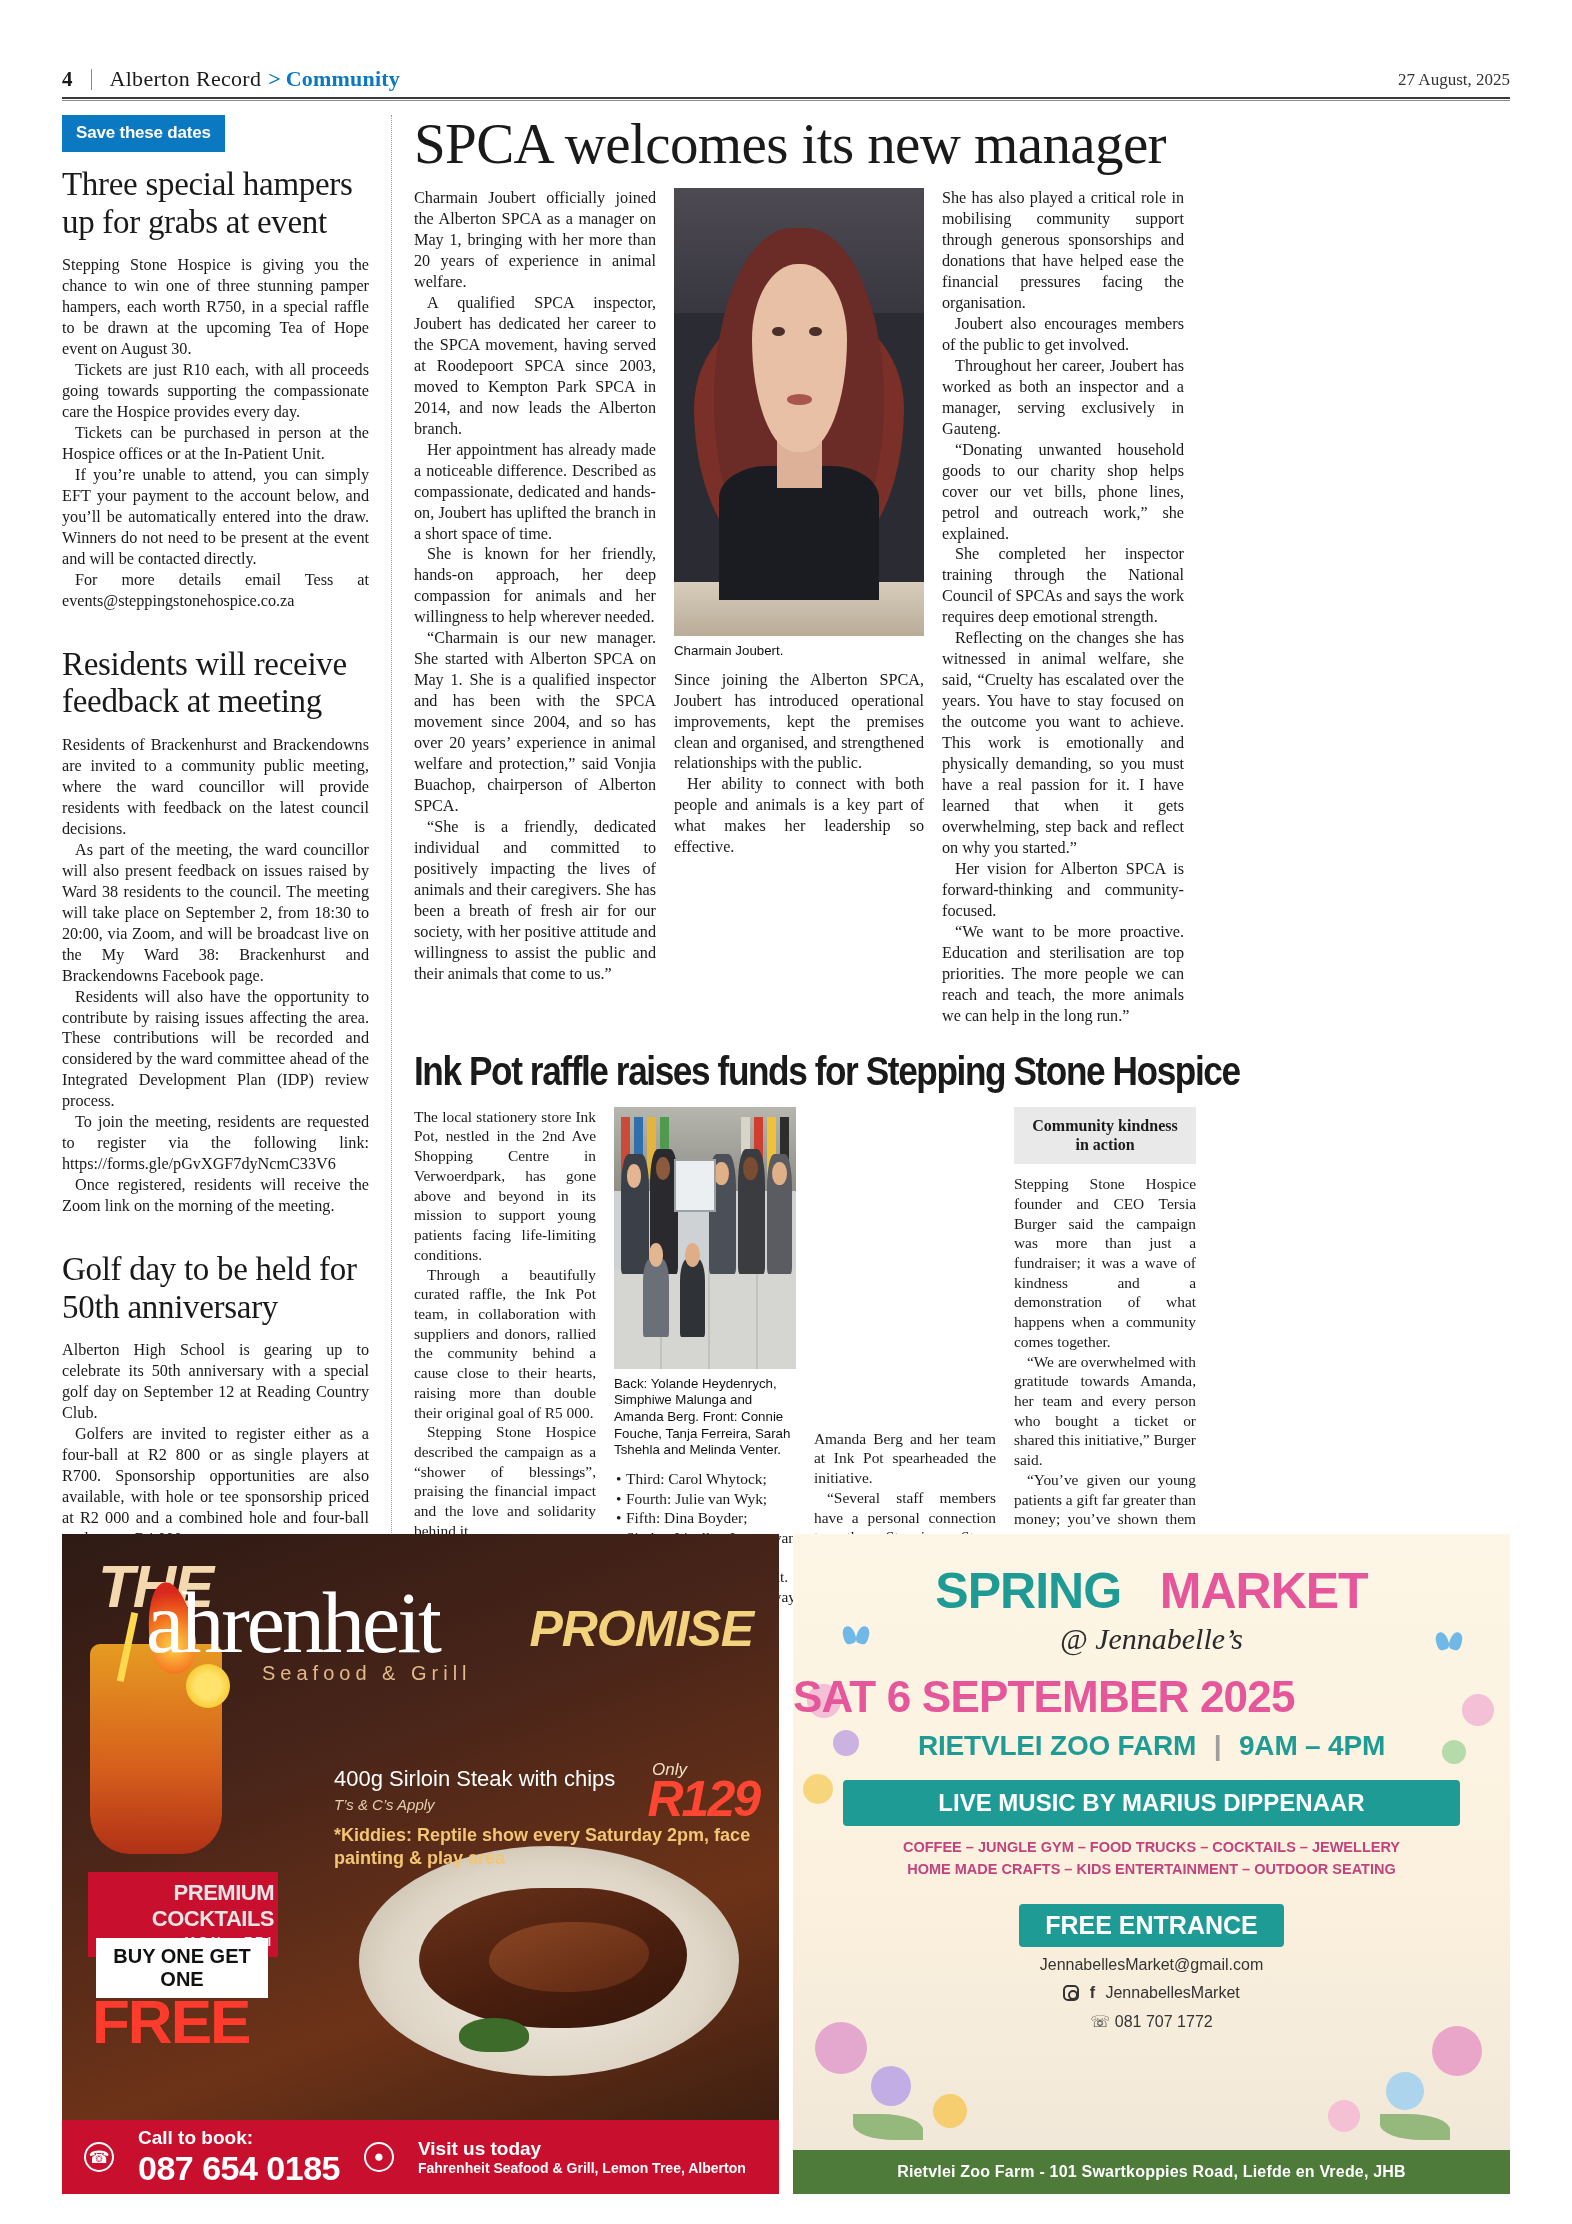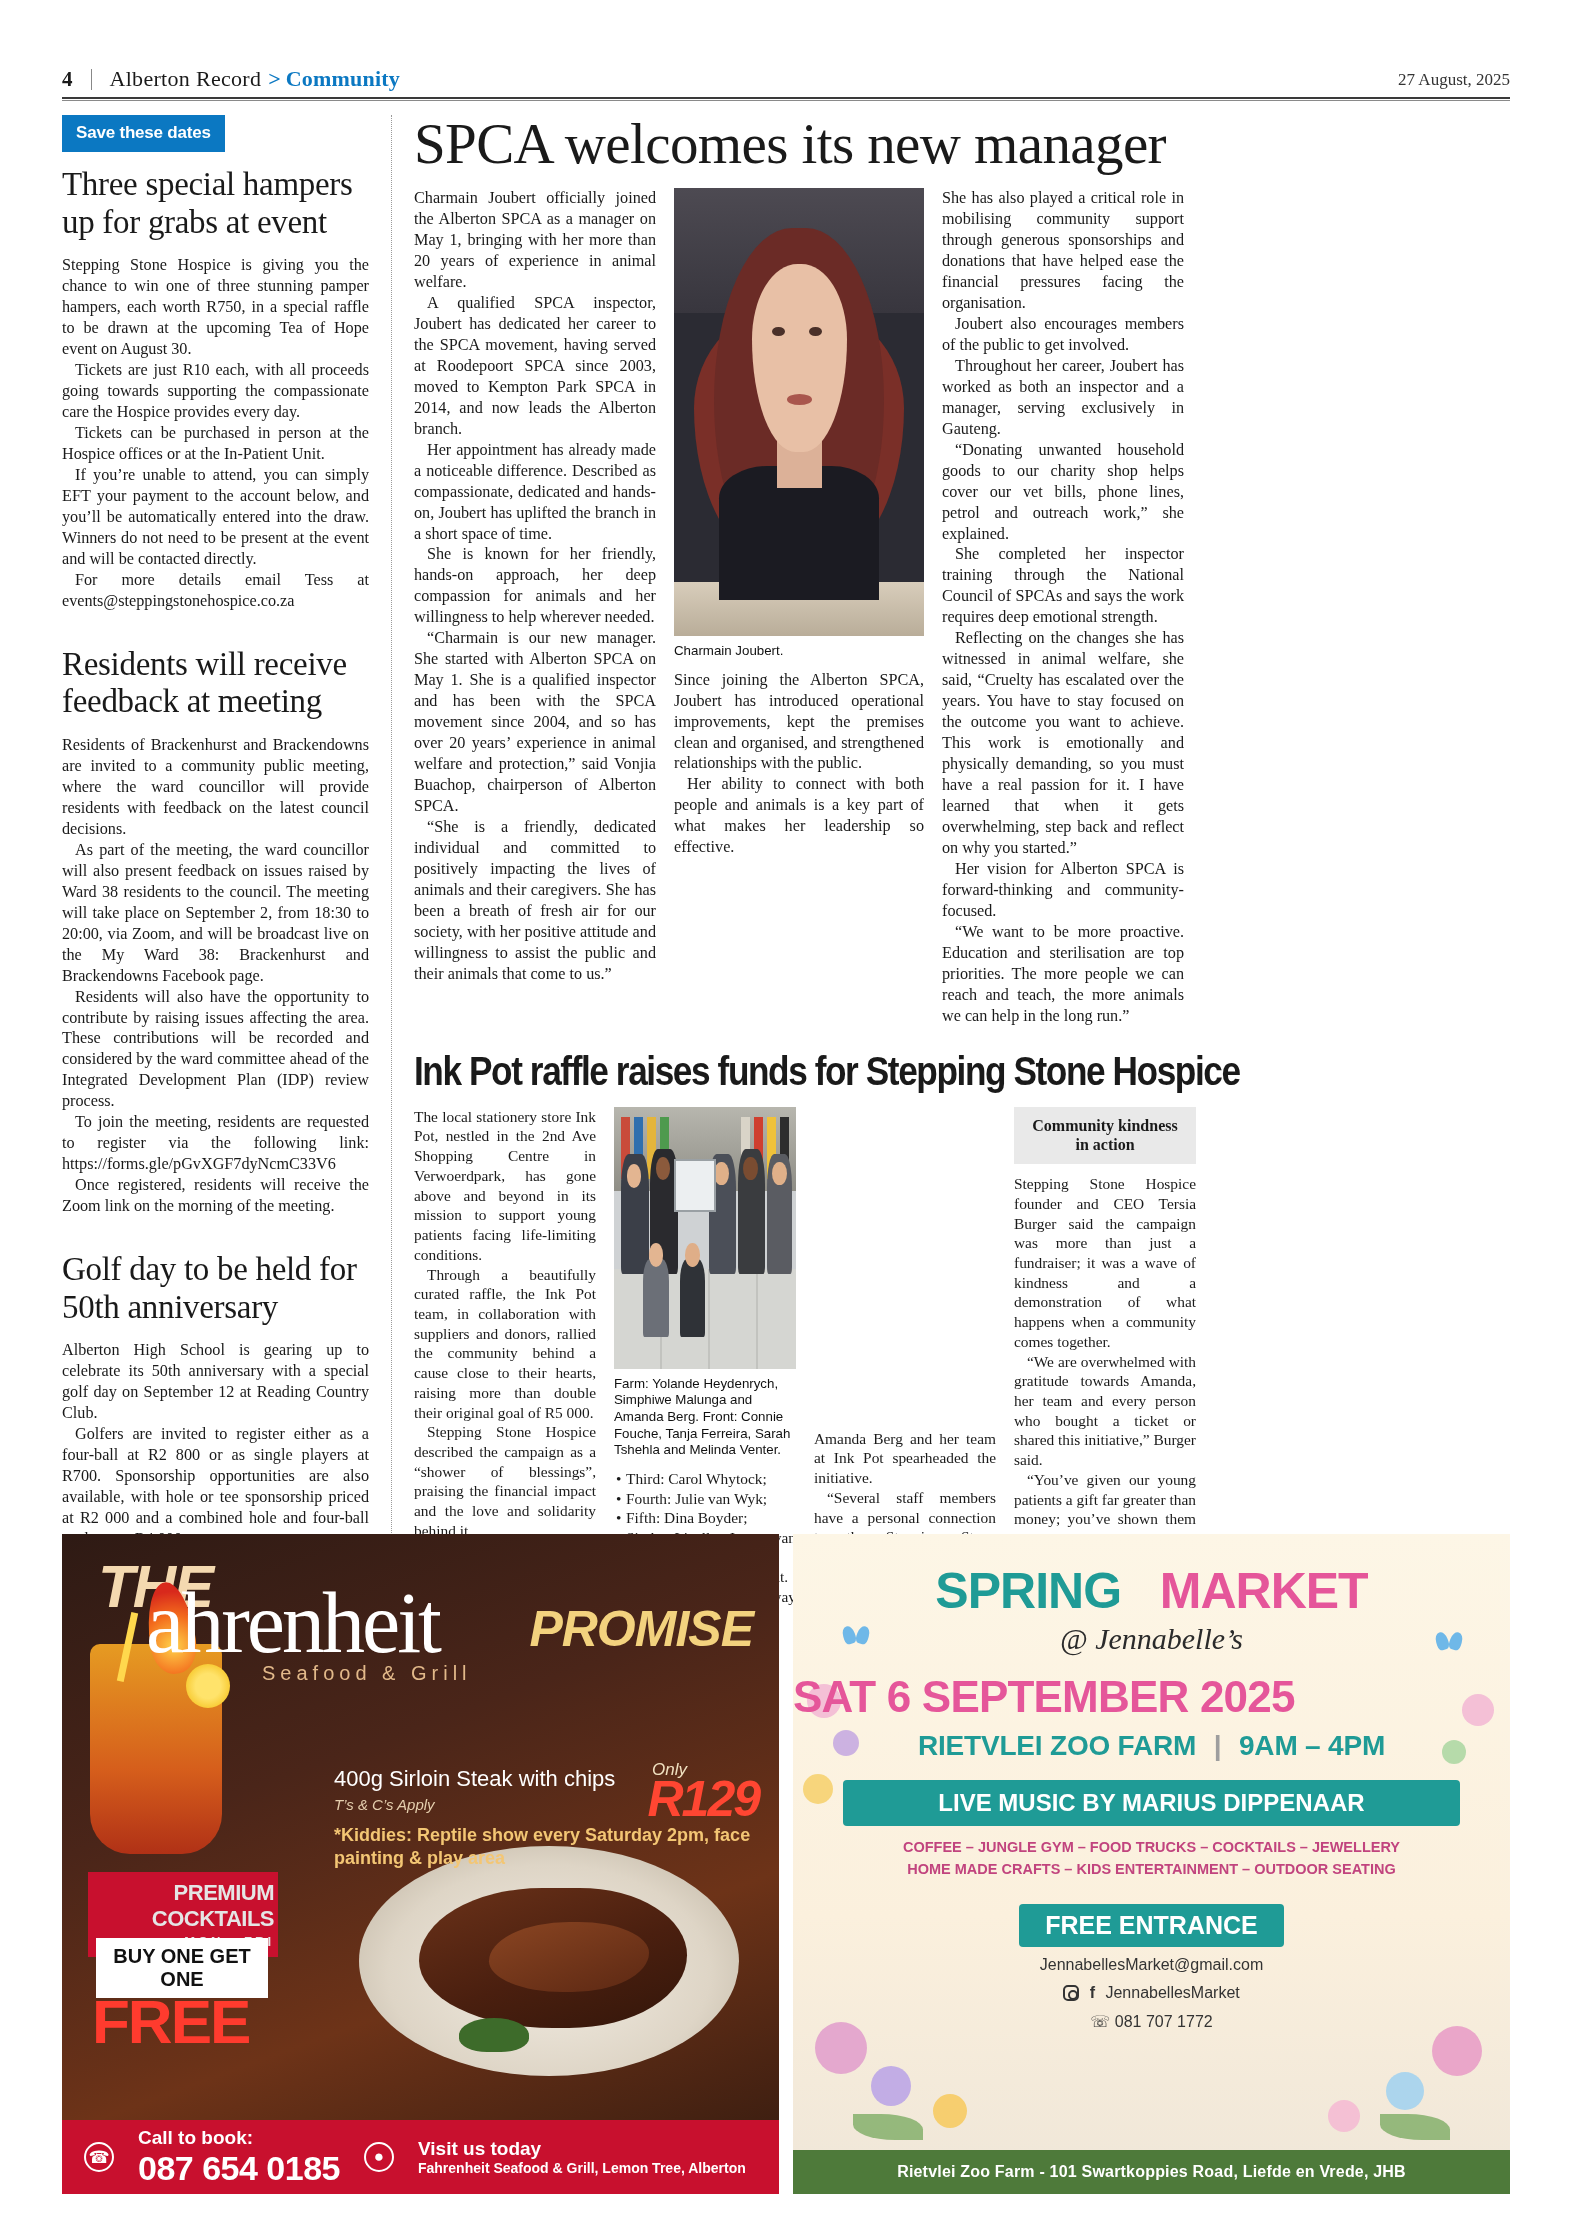--- a/index.html
+++ b/index.html
@@ -614,21 +614,21 @@
             <div class="head" style="left:71%;top:19%;width:8%;height:9%;background:#7a4c31;"></div>
             <div class="person" style="left:84%;width:14%;height:46%;background:#5a5c62;"></div>
             <div class="head" style="left:87%;top:21%;width:8%;height:9%;background:#e0b089;"></div>
 
             <div class="person" style="left:16%;bottom:12%;width:14%;height:30%;background:#6b6f77;"></div>
             <div class="head" style="left:19%;top:52%;width:8%;height:9%;background:#e3b591;"></div>
             <div class="person" style="left:36%;bottom:12%;width:14%;height:30%;background:#2f3237;"></div>
             <div class="head" style="left:39%;top:52%;width:8%;height:9%;background:#dfae88;"></div>
             <div class="cheque"></div>
           </div>
-          <div class="caption">Farm: Yolande Heydenrych, Simphiwe Malunga and Amanda Berg. Front: Connie Fouche, Tanja Ferreira, Sarah Tshehla and Melinda Venter.</div>
+          <div class="caption">Back: Yolande Heydenrych, Simphiwe Malunga and Amanda Berg. Front: Connie Fouche, Tanja Ferreira, Sarah Tshehla and Melinda Venter.</div>
 
           <div class="body-text">
             <ul class="winners">
               <li>Third: Carol Whytock;</li>
               <li>Fourth: Julie van Wyk;</li>
               <li>Fifth: Dina Boyder;</li>
               <li>Sixth: Lizelle Janse van Rensburg;</li>
               <li>Seventh: Marius Blignaut.</li>
             </ul>
             <p class="noind">R100 weekend getaway winner:</p>

